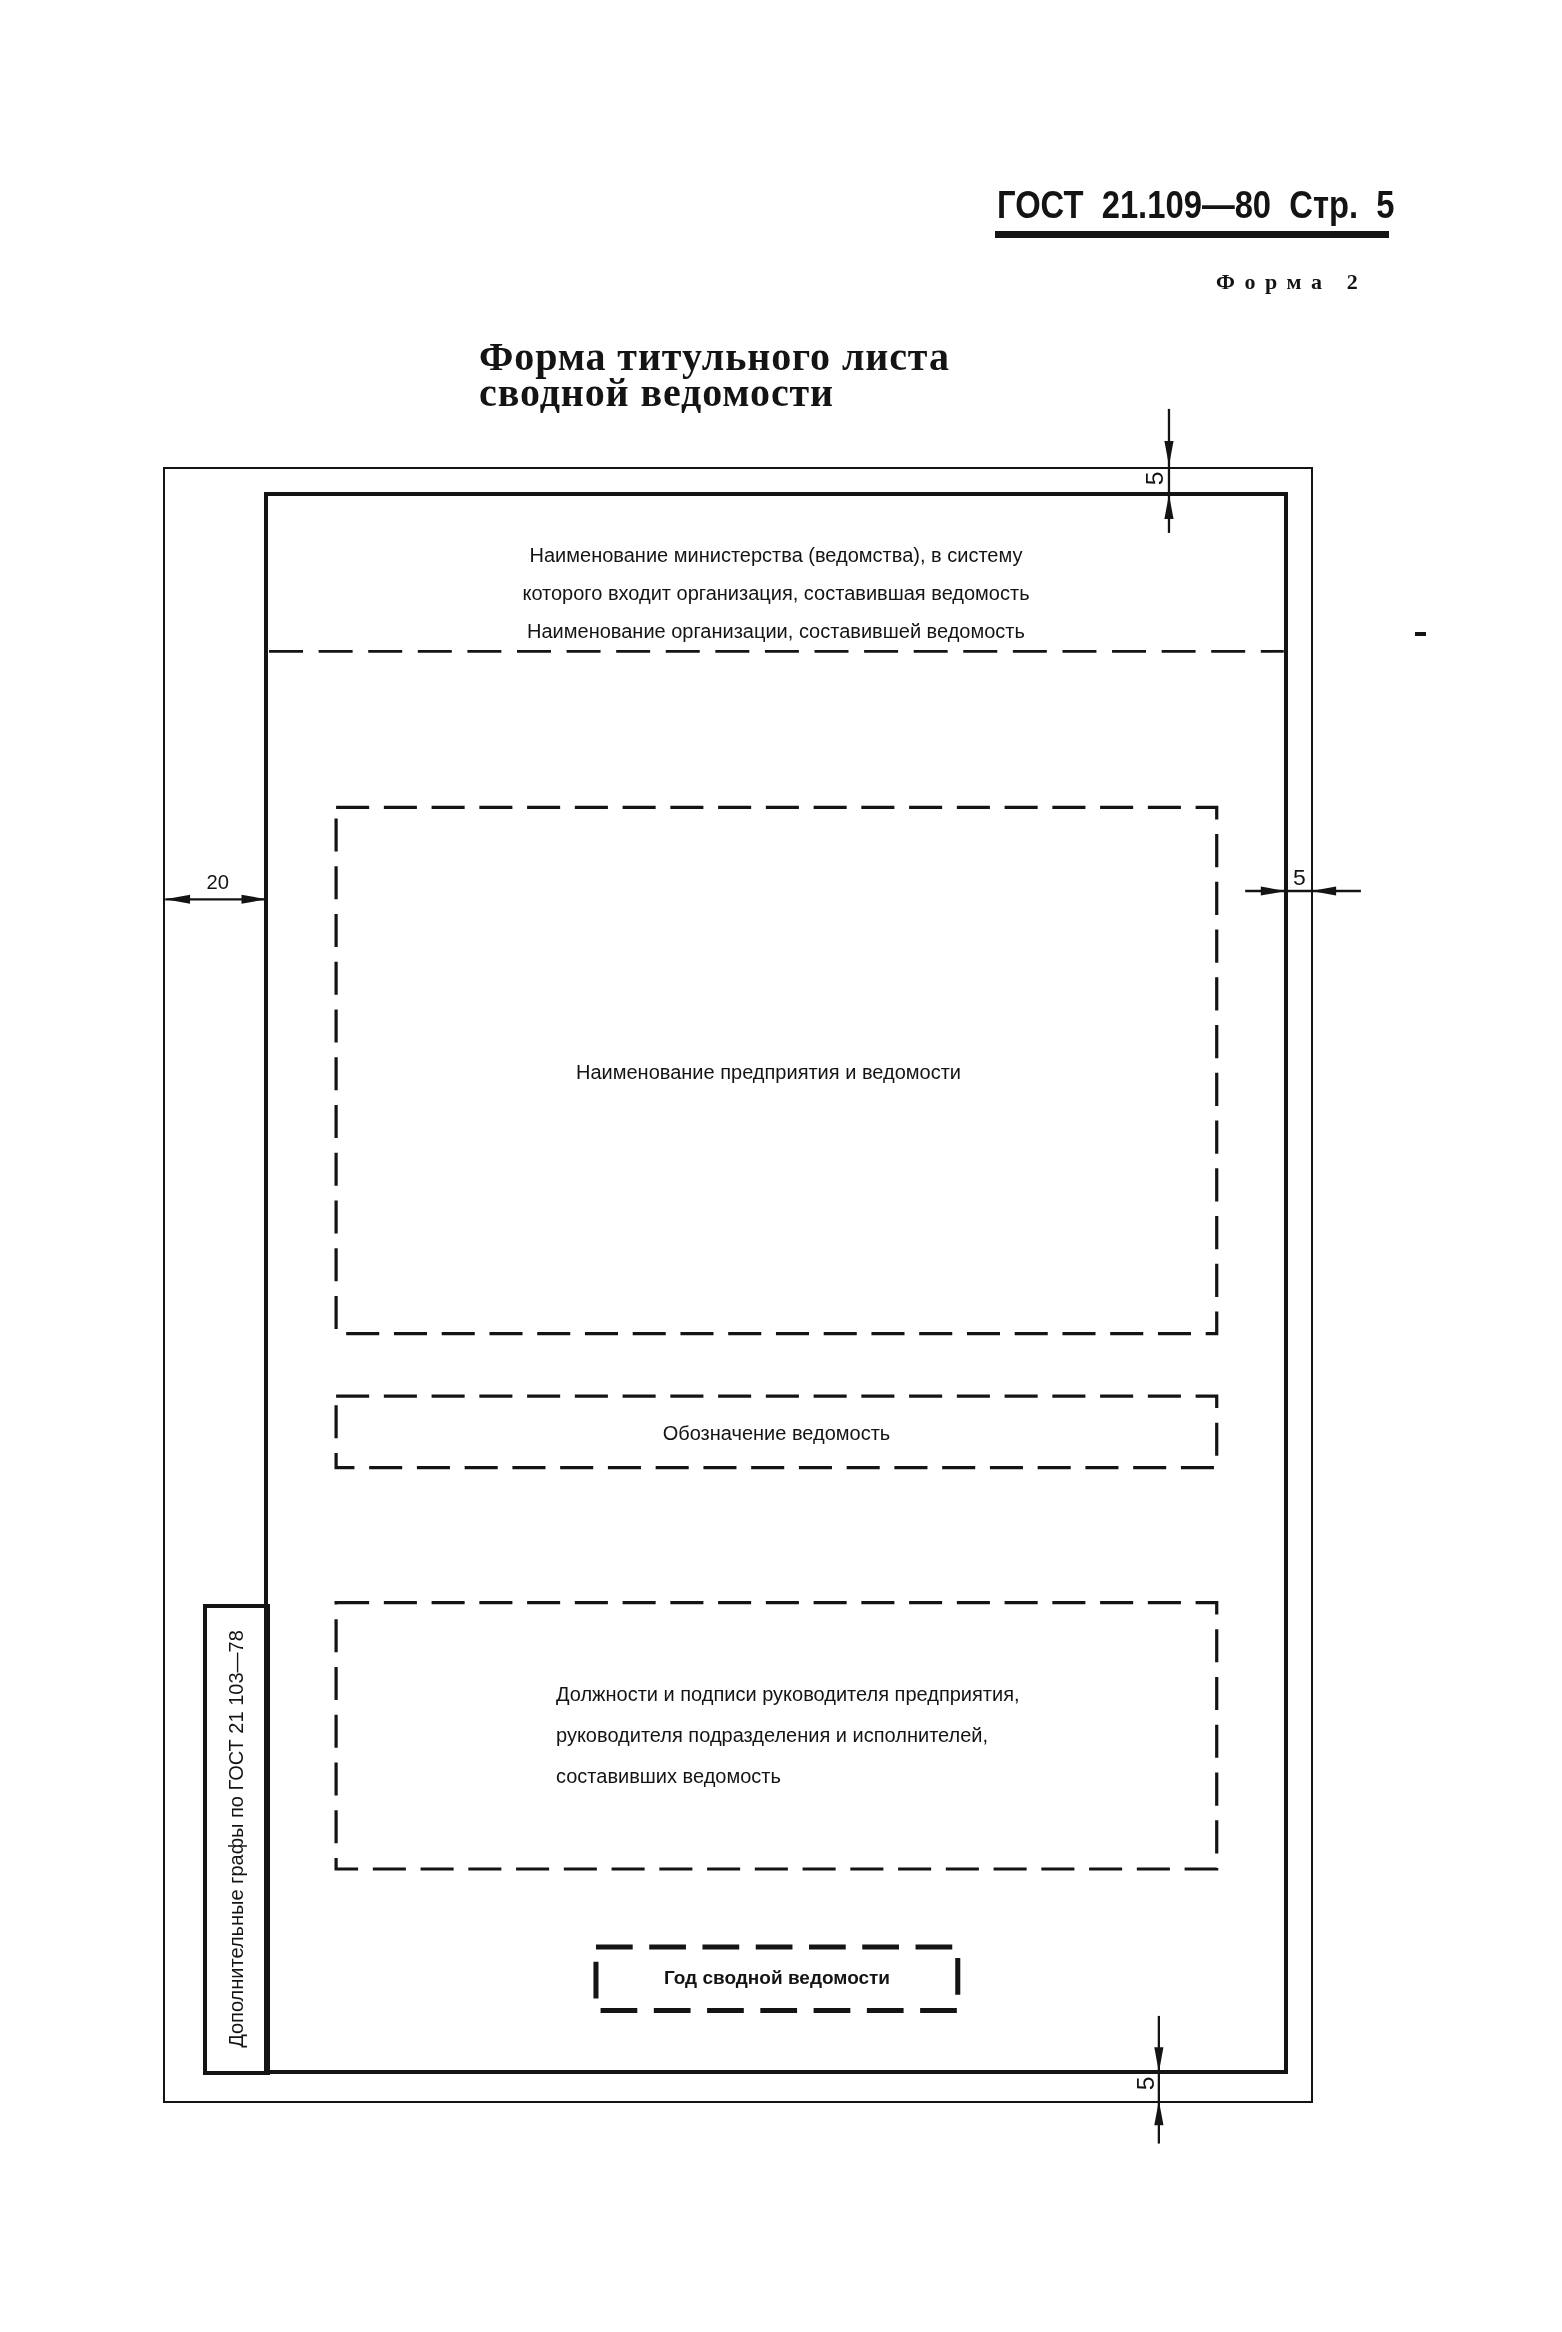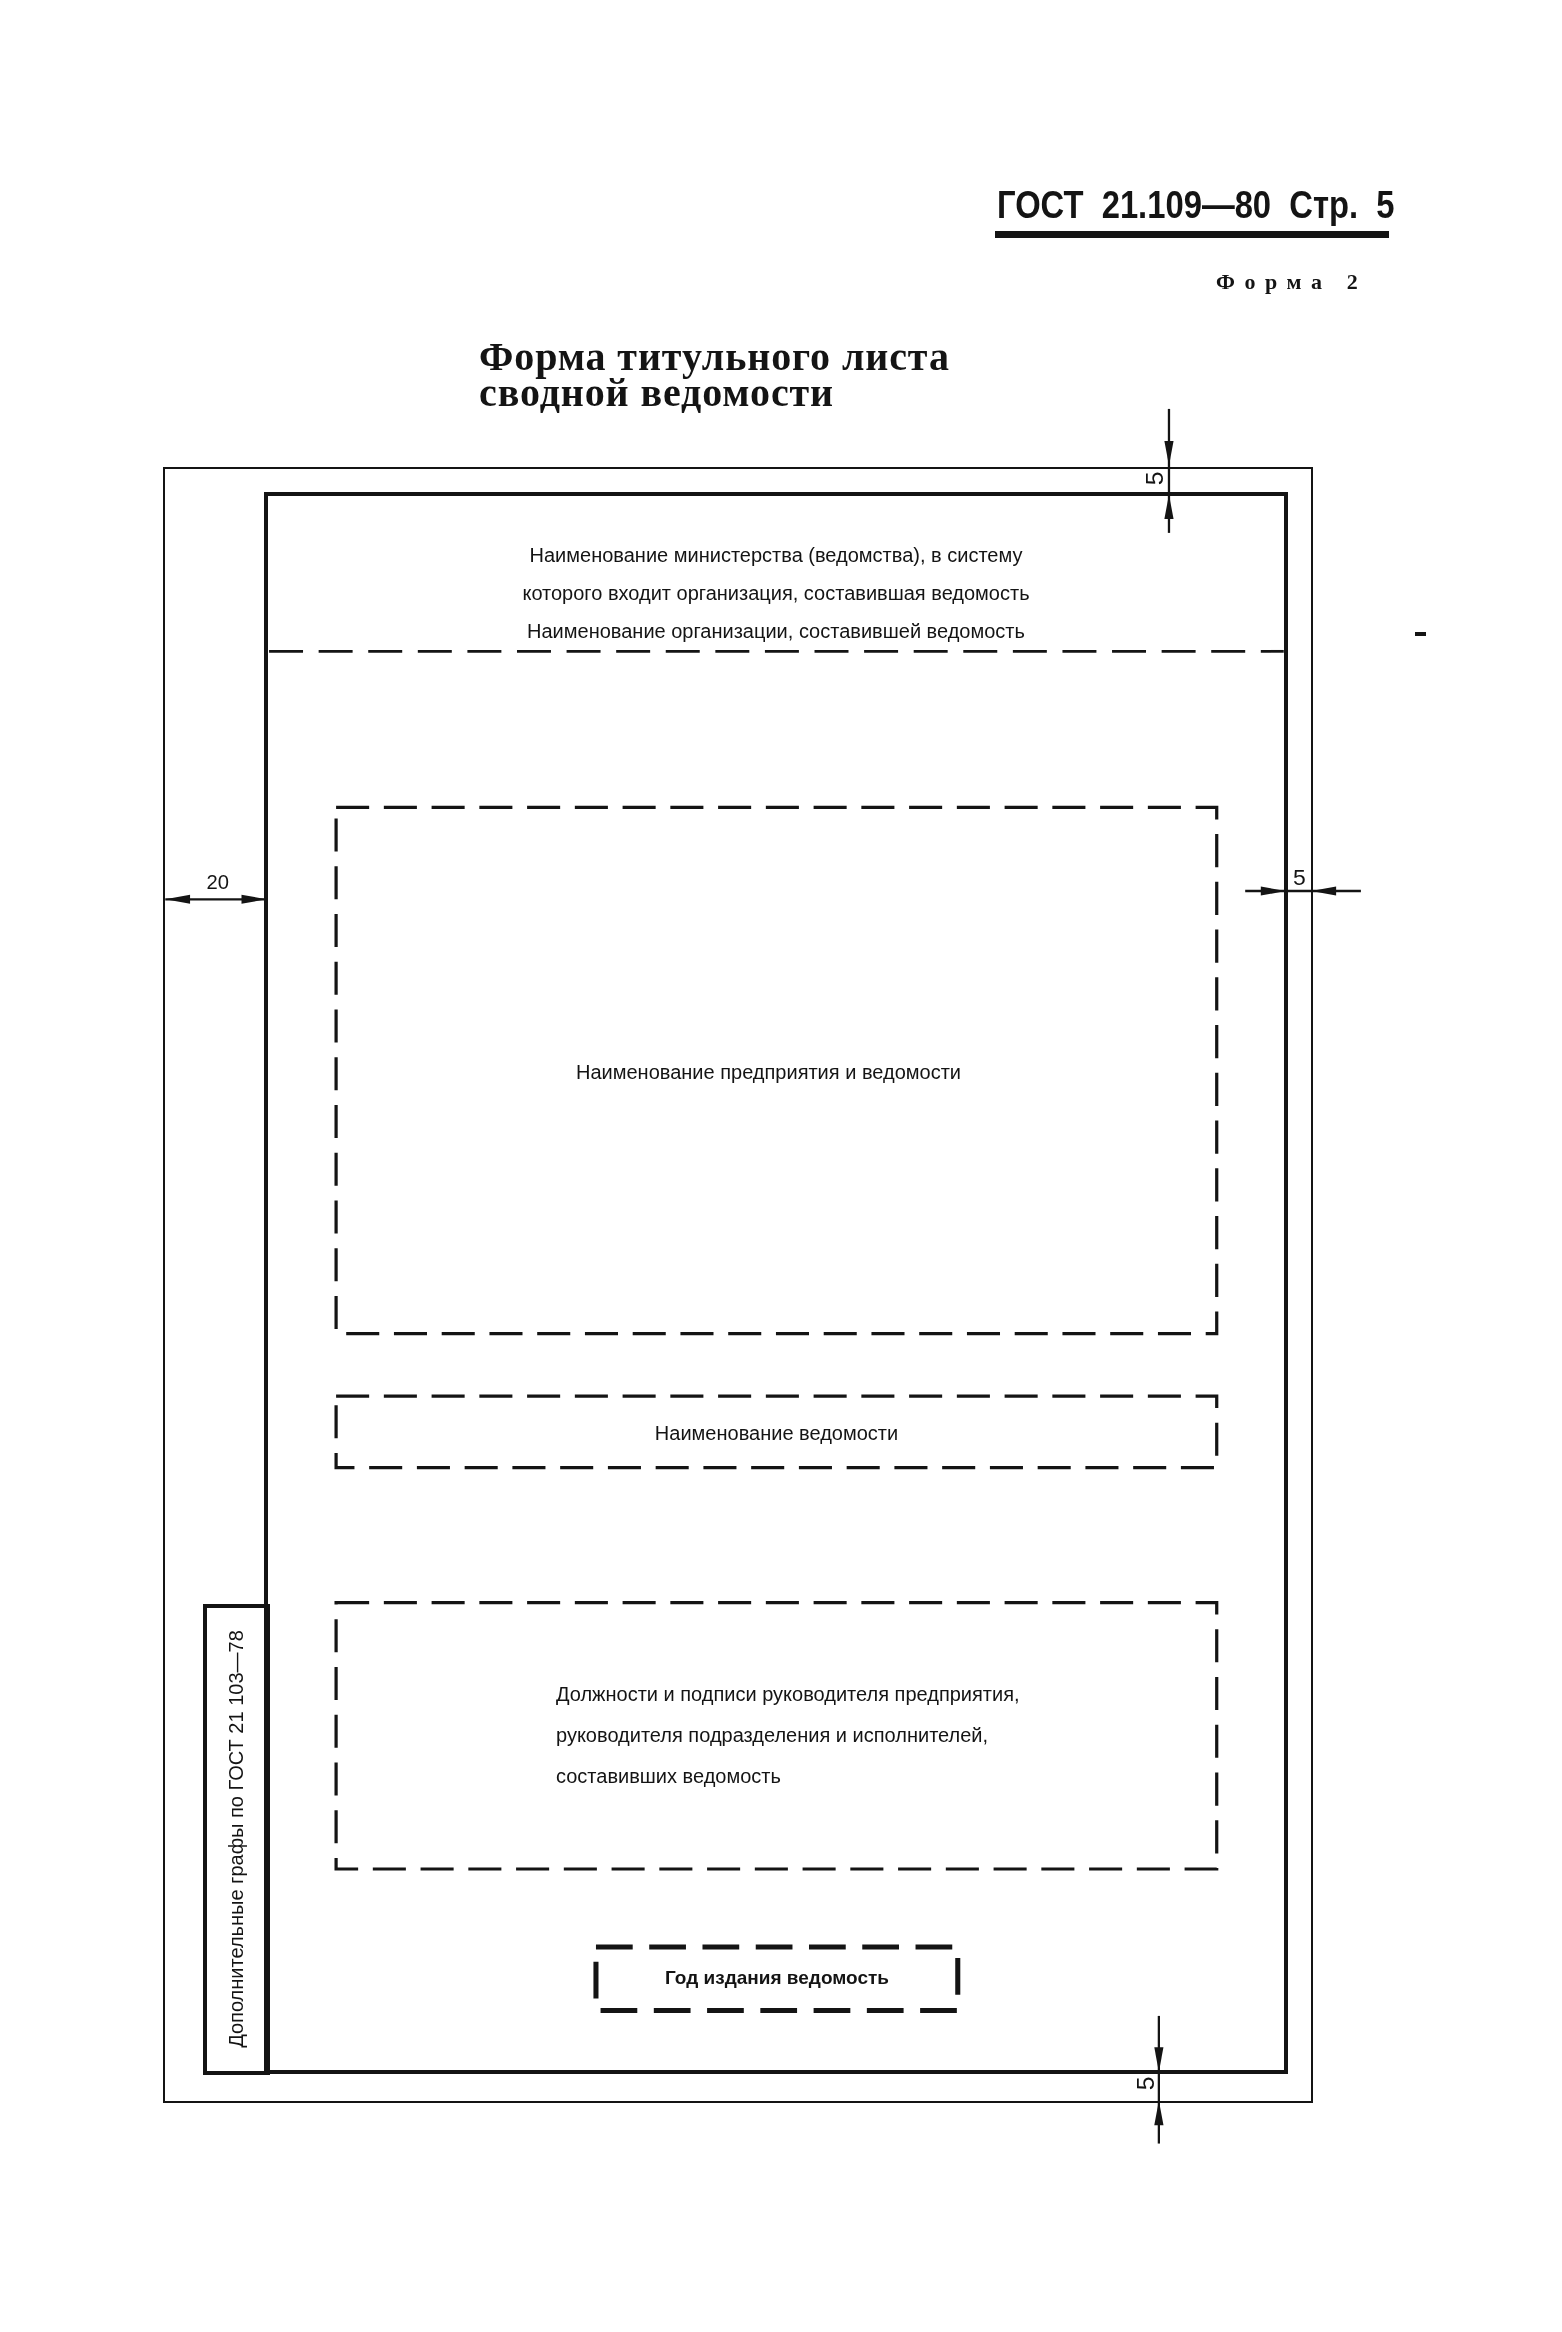--- a/index.html
+++ b/index.html
@@ -35,37 +35,37 @@
 <svg width="1562" height="2333" viewBox="0 0 1701 2540">
   <rect x="366" y="879" width="959" height="573" fill="none" stroke="#141414" stroke-width="3.5" stroke-dasharray="36 16"></rect>
 </svg>
 
 <div class="abs" style="left:328px;top:1061px;width:881px;text-align:center;font-size:20px;">Наименование предприятия и ведомости</div>
 
 <svg width="1562" height="2333" viewBox="0 0 1701 2540">
   <rect x="366" y="1520" width="959" height="78" fill="none" stroke="#141414" stroke-width="3.5" stroke-dasharray="36 16"></rect>
 </svg>
 
-<div class="abs" style="left:336px;top:1422px;width:881px;text-align:center;font-size:20px;">Наименование ведомости</div>
+<div class="abs" style="left:336px;top:1422px;width:881px;text-align:center;font-size:20px;">Обозначение ведомость</div>
 
 <svg width="1562" height="2333" viewBox="0 0 1701 2540">
   <rect x="366" y="1745" width="959" height="290" fill="none" stroke="#141414" stroke-width="3.5" stroke-dasharray="36 16"></rect>
 </svg>
 
 <div class="abs" style="left:556px;top:1674px;width:680px;font-size:20px;line-height:41px;">
 Должности и подписи руководителя предприятия,<br>
 руководителя подразделения и исполнителей,<br>
 составивших ведомость
 </div>
 
 <svg width="1562" height="2333" viewBox="0 0 1701 2540">
   <rect x="649" y="2120" width="394" height="69" fill="none" stroke="#141414" stroke-width="5.5" stroke-dasharray="40 18"></rect>
 </svg>
 
-<div class="abs" style="left:596px;top:1967px;width:362px;text-align:center;font-weight:bold;font-size:19px;">Год издания ведомость</div>
+<div class="abs" style="left:596px;top:1967px;width:362px;text-align:center;font-weight:bold;font-size:19px;">Год сводной ведомости</div>
 
 <div class="abs" style="left:203px;top:1604px;width:67px;height:471px;border:4.6px solid #141414;box-sizing:border-box;"></div>
 
 <div class="abs" style="left:236px;top:1839px;width:0;height:0;">
     <span style="display:block;white-space:nowrap;font-size:20px;transform:translate(-50%,-50%) rotate(-90deg);width:max-content;">Дополнительные графы по ГОСТ 21 103—78</span>
   </div>
 
 <svg width="1562" height="2333" viewBox="0 0 1701 2540">
   <line x1="1273" y1="445" x2="1273" y2="580" stroke="#141414" stroke-width="2.5"></line>
   <polygon points="1273,507 1268,480 1278,480" fill="#141414"></polygon>

